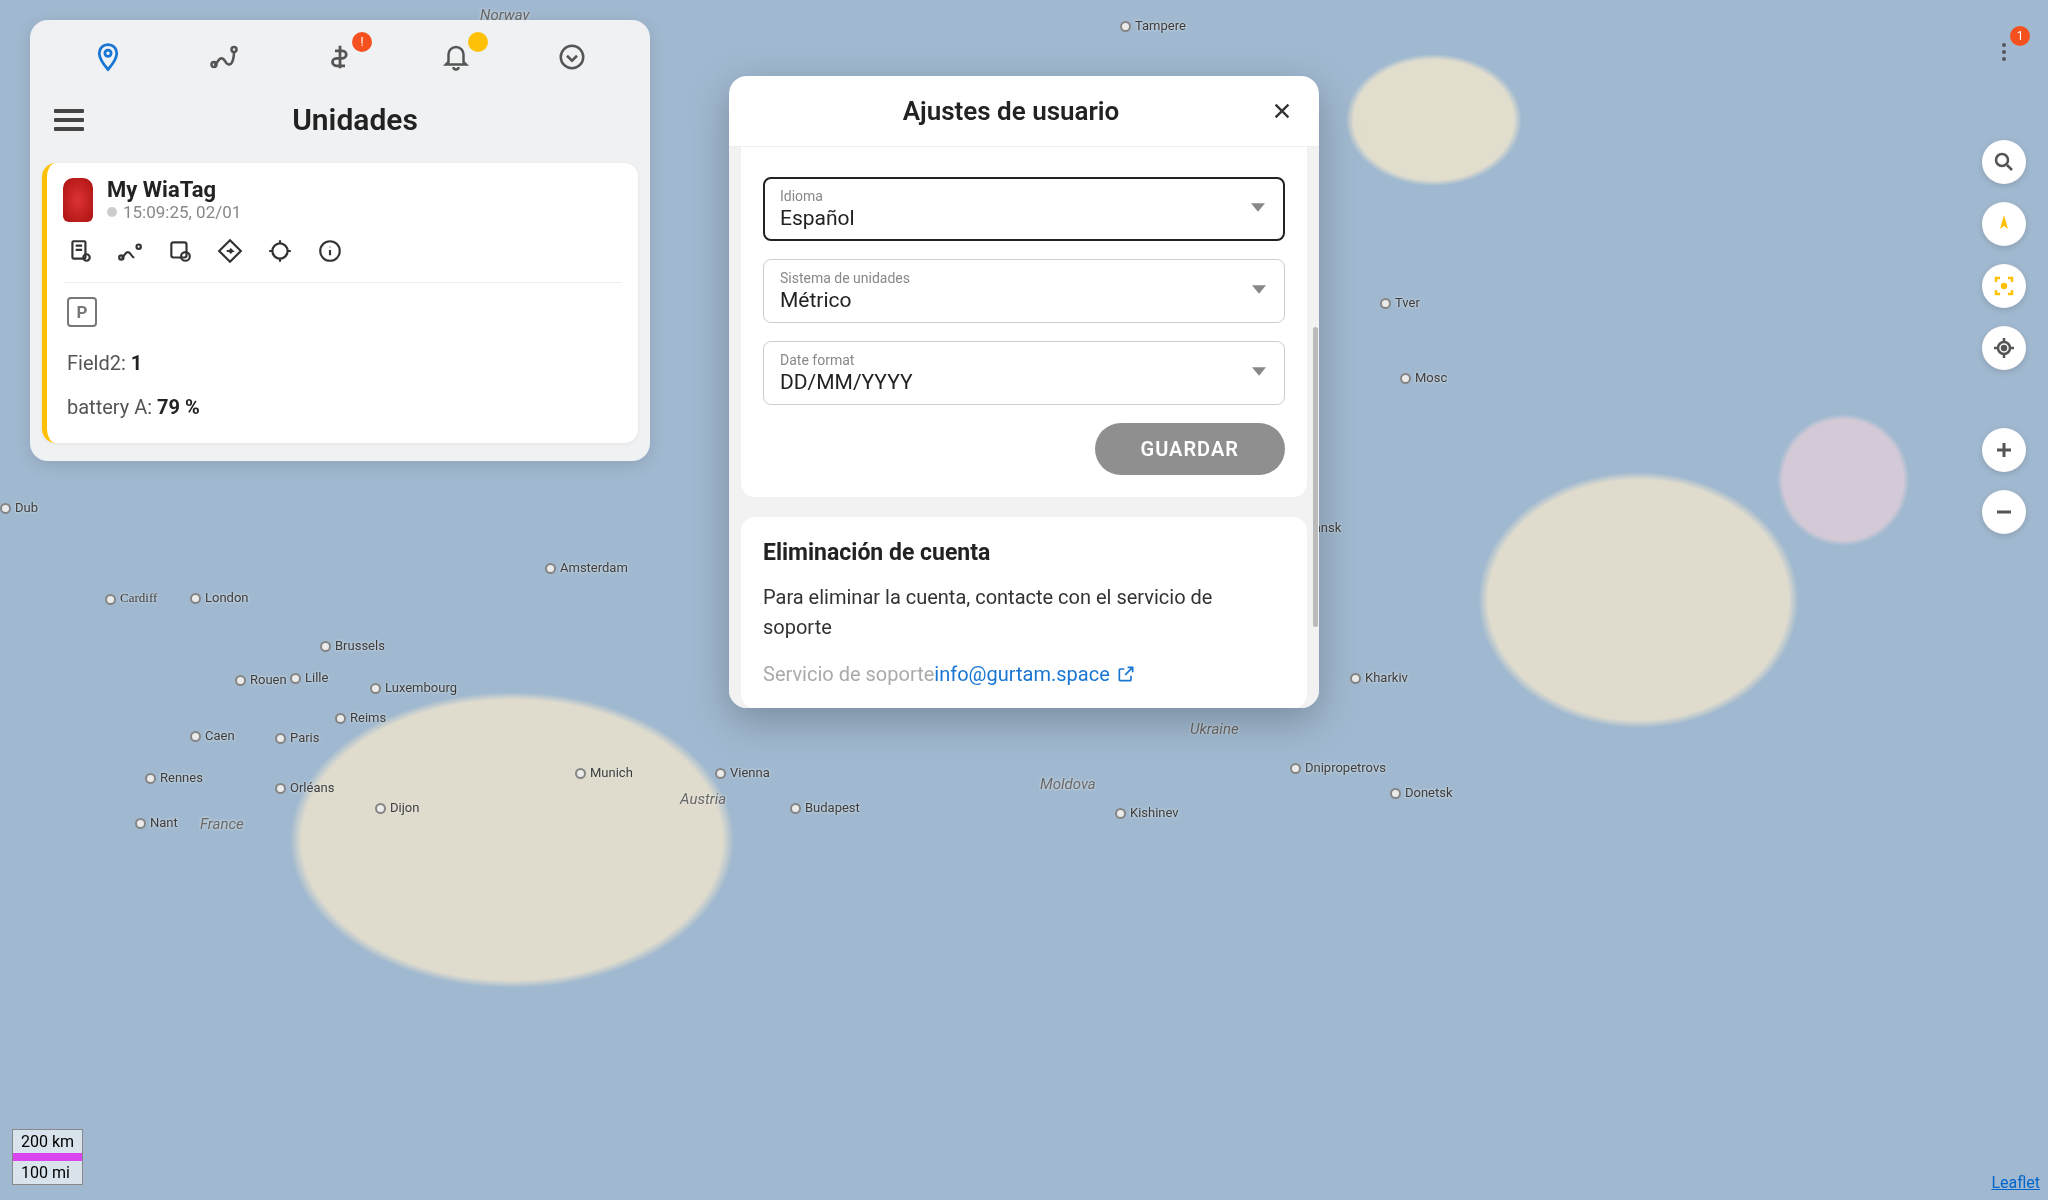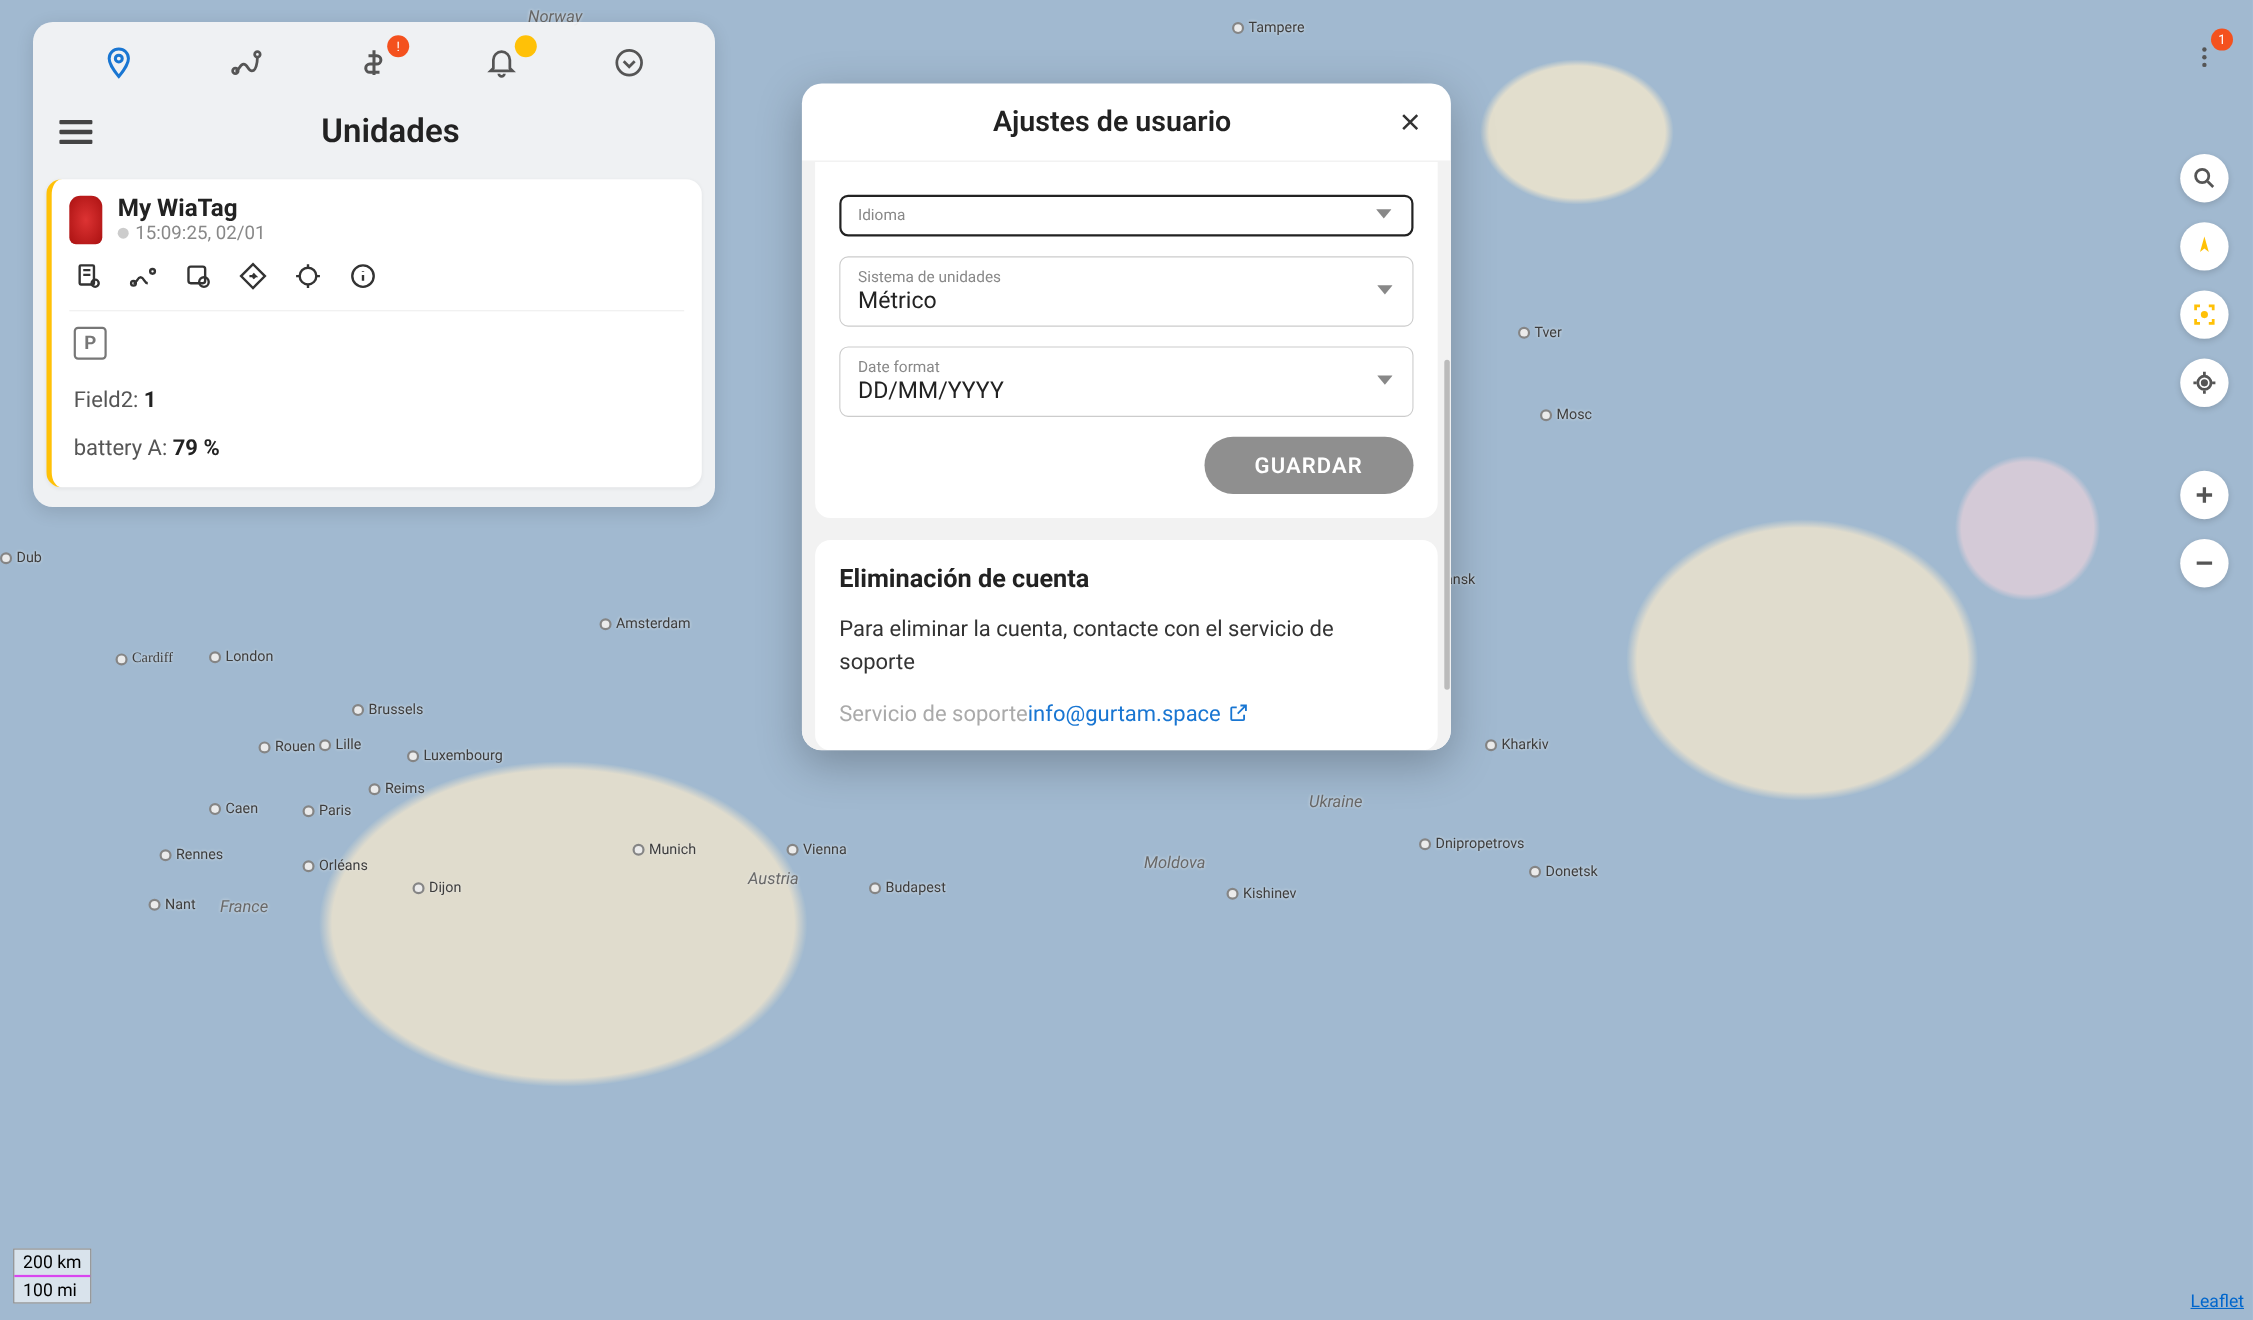--- a/index.html
+++ b/index.html
@@ -67,21 +67,21 @@
 .ctrl-btn svg { width:24px; height:24px;}
 .zoom-ctrl { margin-top: 40px; }
 
 
 .unit-marker { position:absolute; left: 1010px; top: 400px; display:flex; align-items:center; }
 .marker-dot { width:44px; height:44px; border-radius:50%; background: radial-gradient(#FFC107 35%, rgba(33,150,243,0.35) 38%, rgba(33,150,243,0.15) 70%, transparent 72%);}
 .marker-label { background:#fff; padding:6px 12px; border-radius:8px; font-size:17px; color:#333; margin-left:-6px; box-shadow:0 1px 4px rgba(0,0,0,0.1); position:absolute; left: 4px; top:-44px;}
 
 
 .scale { position:absolute; left:12px; bottom:15px; background:rgba(255,255,255,0.6); border:1px solid #888; font-size:16px; }
-.scale div { padding:2px 8px; border-top:2px solid #d946ef; }
+.scale div { padding:2px 8px; border-top:8px solid #d946ef; }
 .scale div:first-child{border-top:none;}
 
 .leaflet-link { position:absolute; right:8px; bottom:8px; color:#0066cc; font-size:16px; text-decoration:underline; cursor:pointer;text-align:right;}
 
 
 .modal-backdrop { position:absolute; inset:0; display:flex; align-items:flex-start; justify-content:center; }
 .modal {
   margin-top: 76px; width: 590px; background:#fff; border-radius:18px;
   box-shadow: 0 12px 40px rgba(0,0,0,0.25); overflow:hidden;
   display:flex; flex-direction:column; max-height: 690px;
@@ -313,20 +313,21 @@
       <div class="close-x">
           <svg viewBox="0 0 24 24" stroke="#333" stroke-width="2.5">
             <path d="M5 5l14 14M19 5L5 19"></path>
           </svg>
         </div>
     </div>
     <div class="modal-body">
       <div class="modal-card">
         <div class="select-field focused">
           <div class="flabel">Idioma</div>
+          <div class="fvalue">Español</div>
           <span class="chev"><svg viewBox="0 0 10 6">
                 <path d="M0 0l5 6 5-6z"></path>
               </svg></span>
         </div>
         <div class="select-field">
           <div class="flabel">Sistema de unidades</div>
           <div class="fvalue">Métrico</div>
           <span class="chev"><svg viewBox="0 0 10 6">
                 <path d="M0 0l5 6 5-6z"></path>
               </svg></span>

